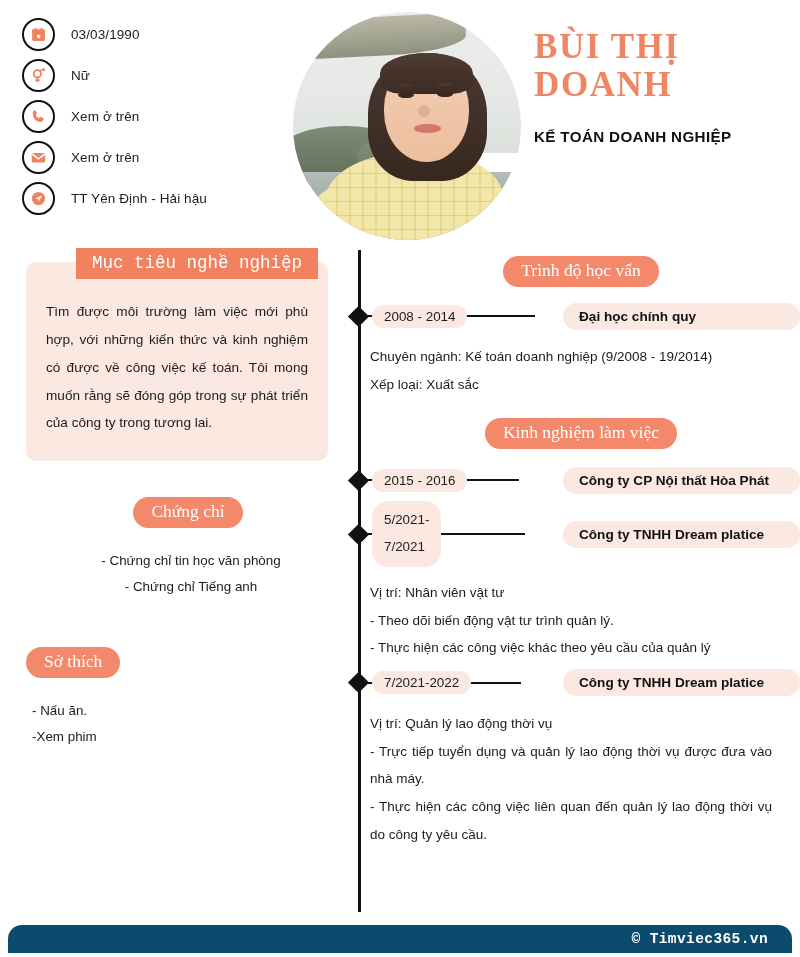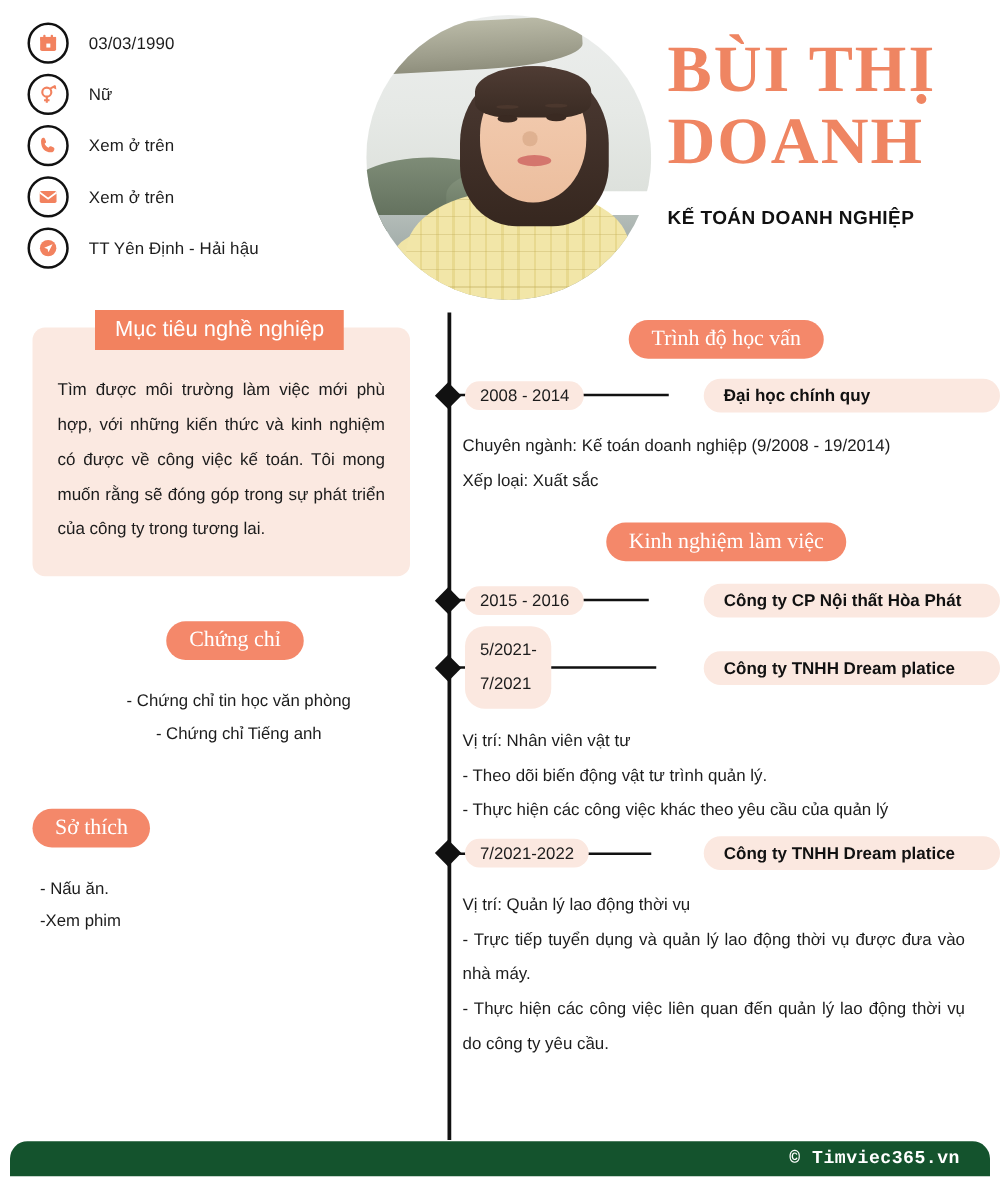--- a/index.html
+++ b/index.html
@@ -79,21 +79,21 @@
   .ph-lip { position:absolute; left:53%; top:49%; width:12%; height:4%;
             background:#d4766d; border-radius:50%; }
   .ph-nose { position:absolute; left:55%; top:41%; width:5%; height:5%;
             background: rgba(210,160,125,.55); border-radius:50%; }
   .ph-arm { position:absolute; left:8%; top:76%; width:30%; height:26%;
             background:#f0e4a6; border-radius:50% 40% 20% 20%; }
 
   .name-block { position: absolute; left: 534px; top: 28px; }
   .name {
     font-family: "Liberation Serif", "DejaVu Serif", serif;
-    font-weight: 700; font-size: 53px; line-height: 1.08;
+    font-weight: 700; font-size: 35px; line-height: 1.08;
     color: #ef8562; letter-spacing: 1.6px;
   }
   .name .l2 { display:block; }
   .job-title {
     margin-top: 24px; font-size: 15.2px; font-weight: 700;
     letter-spacing: .35px; color: #111;
   }
 
   
   .body-area { position: relative; }
@@ -104,21 +104,21 @@
   .goal-card {
     position: relative;
     margin: 12px 22px 0 26px;
     background: #fbe9e1;
     border-radius: 10px;
     padding: 36px 20px 24px 20px;
   }
   .goal-banner {
     position: absolute; left: 50px; top: -14px;
     background: #f2825f; color: #fff;
-    font-family: Liberation Sans, sans-serif;
+    font-family: Liberation Mono, monospace;
     font-size: 17.5px; padding: 5px 16px 6px 16px; white-space: nowrap;
   }
   .goal-text {
     font-size: 13.6px; line-height: 2.05; text-align: justify;
     color: #1c1c1c;
   }
 
   .pill-heading {
     display: inline-block; background: #f4886a; color: #fff;
     font-family: "Liberation Serif", "DejaVu Serif", serif;
@@ -163,22 +163,22 @@
     font-size: 13.6px; font-weight: 700; color: #111;
     padding: 6px 16px; margin-left: auto; width: 237px;
   }
   .tl-detail { padding: 12px 28px 4px 18px; }
   .tl-detail p {
     font-size: 13.5px; line-height: 2.05; color: #1c1c1c; text-align: justify;
   }
 
   
   .footer-band {
-    position: absolute; left: 8px; bottom: 16px; width: 784px; height: 28px;
-    background: #14532d; border-radius: 14px 14px 0 0;
+    position: absolute; left: 8px; bottom: 4px; width: 784px; height: 28px;
+    background: #0c4a6e; border-radius: 14px 14px 0 0;
   }
   .footer-text {
     position: absolute; right: 24px; top: 50%; transform: translateY(-50%);
     font-family: "Liberation Mono", "DejaVu Sans Mono", monospace;
     font-size: 14.5px; font-weight: 700; color: #ffffff;
     letter-spacing: .4px;
   }
 </style>
 </head>
 <body>

